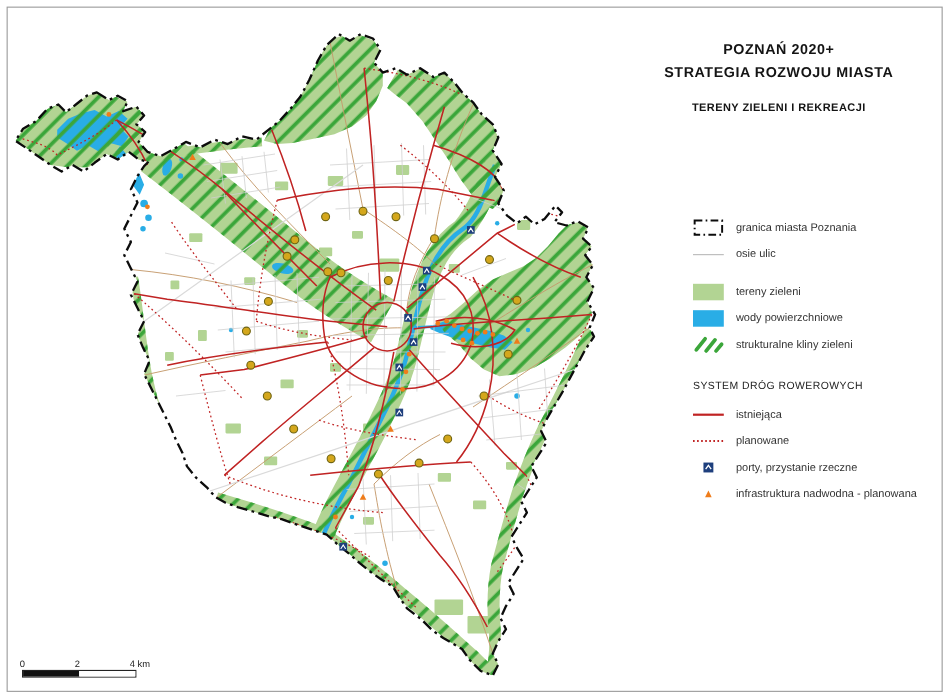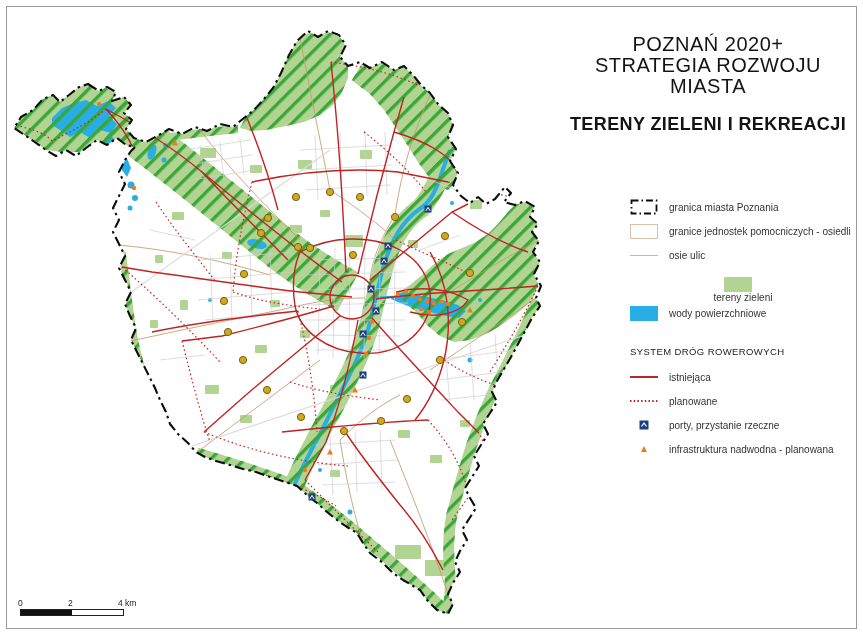--- a/index.html
+++ b/index.html
@@ -27,27 +27,27 @@
   .red-pl{stroke:#c02323;fill:none;stroke-width:1.15;stroke-dasharray:1.6 2.6}
   .boundary{fill:none;stroke:#0c0c0c;stroke-width:2.1;stroke-dasharray:10 4 2.5 4;stroke-linejoin:round}
   .fort-marker{fill:#d4a71c;stroke:#6e6414;stroke-width:1}
   .port-marker{fill:#1e3f7d}
   .port-glyph{fill:none;stroke:#fff;stroke-width:1;stroke-linecap:round}
   .infra-dot{fill:#ef7c1a}
   .infra-tri{fill:#ef7c1a}
 
   
   .title-block{position:absolute;left:555px;top:34px;width:306px;text-align:center;color:#141414;}
-  .title-line{font-size:20px;font-weight:normal;letter-spacing:.5px;line-height:21px;}
-  .subtitle{font-size:18px;font-weight:bold;letter-spacing:.4px;margin-top:17px;}
+  .title-line{font-size:13px;font-weight:bold;letter-spacing:.5px;line-height:21px;}
+  .subtitle{font-size:10px;font-weight:bold;letter-spacing:.4px;margin-top:17px;}
 
   
   .legend{position:absolute;left:630px;top:195px;width:226px;}
   .lg-row{display:flex;align-items:center;height:24px;}
-  .lg-row.gap-top{margin-top:10px;flex-direction:column;}
+  .lg-row.gap-top{margin-top:10px;}
   .lg-row.gap-top-sm{margin-top:2px;}
   .lg-sw{width:28px;min-width:28px;height:16px;margin-right:11px;display:flex;align-items:center;justify-content:center;}
   .lg-label{font-size:10px;color:#333;white-space:nowrap;}
   .lg-header{font-size:9.5px;color:#222;letter-spacing:.4px;height:24px;display:flex;align-items:center;margin-top:14px;text-align:right;}
   .sw-district{width:26px;height:13px;border:1px solid #dcc3a6;background:#fff;}
   .sw-street{width:28px;height:1px;background:#b9b9b9;}
   .sw-green{width:28px;height:15px;background:#b2d493;}
   .sw-water{width:28px;height:15px;background:#29ade6;}
   .sw-redline{width:28px;height:2px;background:#c02323;}
   .sw-dot{width:5px;height:5px;border-radius:50%;background:#ef7c1a;}
@@ -408,41 +408,47 @@
   <div class="lg-row">
     <span class="lg-sw">
       <svg width="28" height="16">
           <rect x="1.5" y="1.5" width="25" height="13" fill="#fff" stroke="#0c0c0c" stroke-width="1.8" stroke-dasharray="7 3 1.5 3"></rect>
         </svg>
     </span>
     <span class="lg-label">granica miasta Poznania</span>
   </div>
   <div class="lg-row">
     <span class="lg-sw">
-        <span class="sw-district"></span>
-      </span>
-    <span class="lg-label">granice jednostek pomocniczych - osiedli</span>
-  </div>
-  <div class="lg-row">
-    <span class="lg-sw">
         <span class="sw-street"></span>
       </span>
     <span class="lg-label">osie ulic</span>
   </div>
   <div class="lg-row gap-top">
     <span class="lg-sw">
         <span class="sw-green"></span>
       </span>
     <span class="lg-label">tereny zieleni</span>
   </div>
   <div class="lg-row">
     <span class="lg-sw">
         <span class="sw-water"></span>
       </span>
     <span class="lg-label">wody powierzchniowe</span>
+  </div>
+  <div class="lg-row">
+    <span class="lg-sw">
+      <svg width="28" height="16">
+          <g stroke="#3ba63a" stroke-width="3.4" stroke-linecap="round">
+            <line x1="3" y1="13" x2="11" y2="3"></line>
+            <line x1="12" y1="14" x2="20" y2="4"></line>
+            <line x1="21" y1="14" x2="26" y2="8"></line>
+          </g>
+        </svg>
+    </span>
+    <span class="lg-label">strukturalne kliny zieleni</span>
   </div>
   <div class="lg-header">SYSTEM DRÓG ROWEROWYCH</div>
   <div class="lg-row gap-top-sm">
     <span class="lg-sw">
         <span class="sw-redline"></span>
       </span>
     <span class="lg-label">istniejąca</span>
   </div>
   <div class="lg-row">
     <span class="lg-sw">

